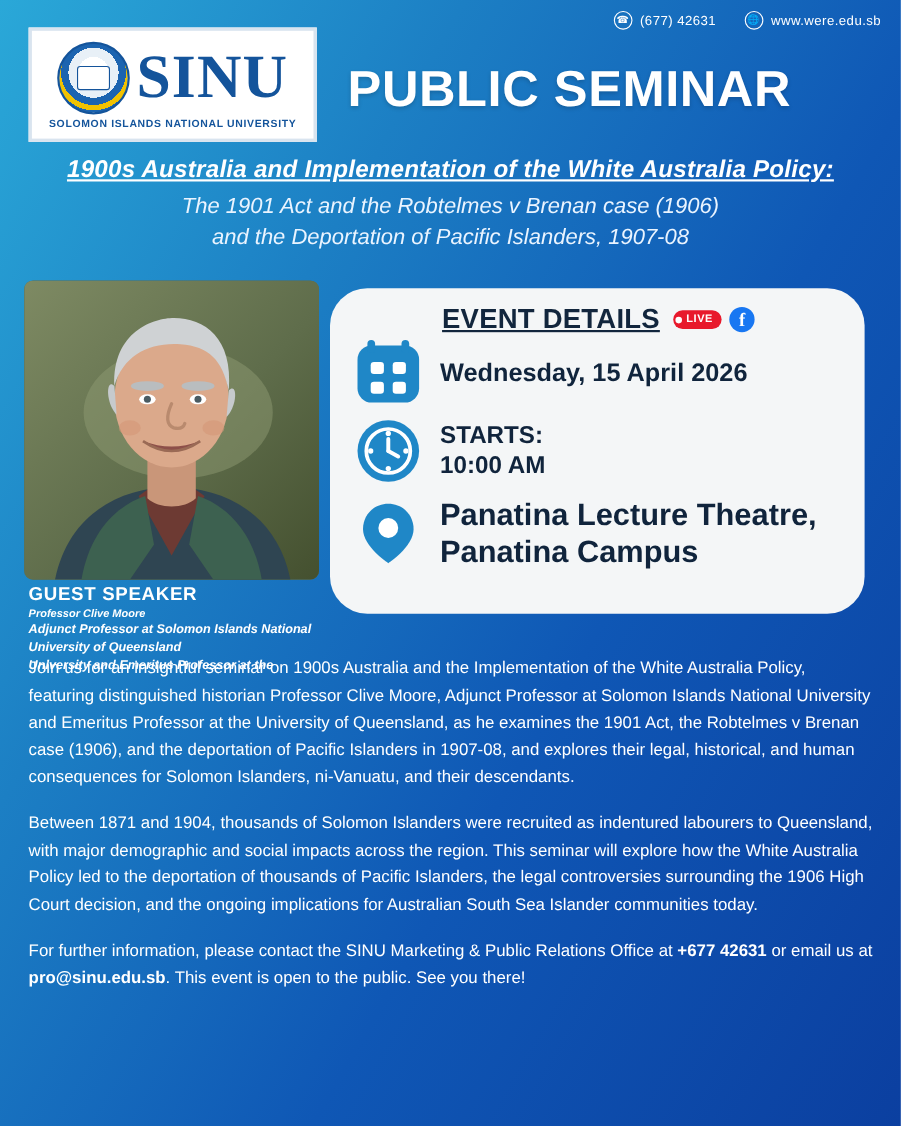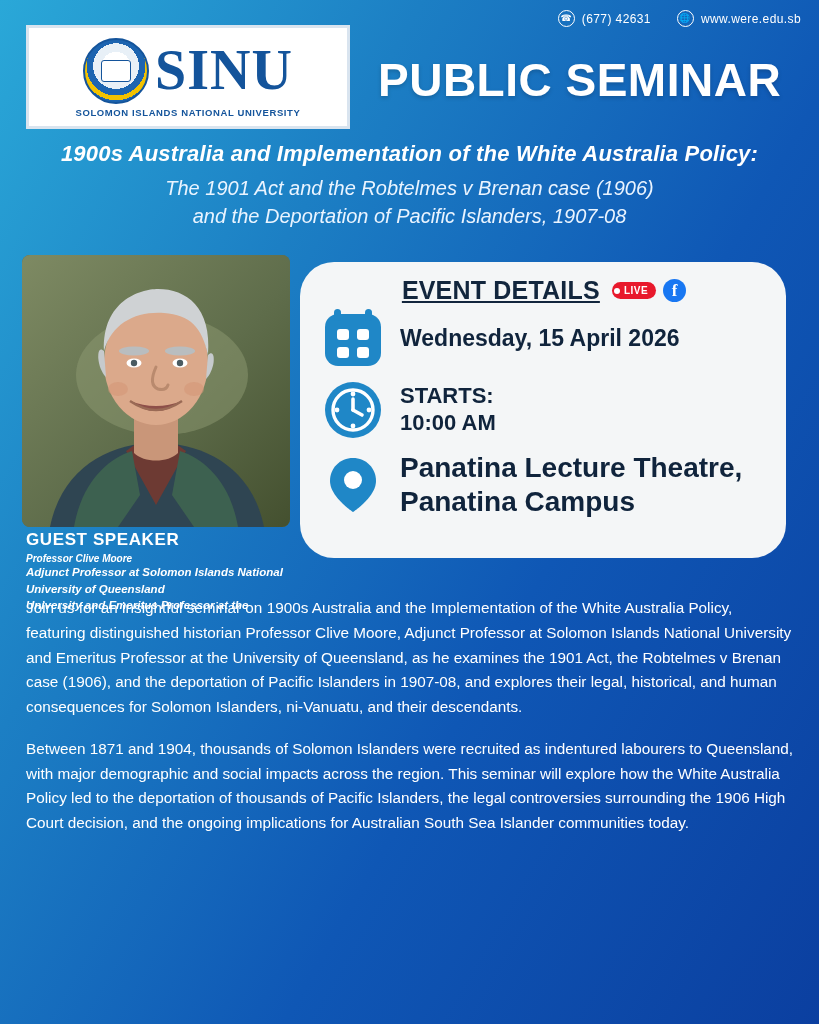--- a/index.html
+++ b/index.html
@@ -25,21 +25,21 @@
   .circ-icon {
     width: 17px; height: 17px; border-radius: 50%;
     border: 1.6px solid #ffffff;
     display: flex; align-items: center; justify-content: center;
     font-size: 9px; line-height: 1;
   }
 
   
   .header { position: absolute; top: 22px; left: 26px; right: 20px; height: 110px; display: flex; align-items: center; }
   .logo-box {
-    width: 324px; height: 104px; background: #ffffff;
+    width: 262px; height: 104px; background: #ffffff;
     border: 3px solid #d9e4ef;
     display: flex; flex-direction: column; align-items: center; justify-content: center;
     padding: 4px 6px 2px;
   }
   .logo-row { display: flex; align-items: center; gap: 6px; }
   .crest {
     width: 66px; height: 66px; border-radius: 50%;
     background: radial-gradient(circle at 50% 42%, #ffffff 0 30%, #e8f0f7 30% 48%, #1c64b0 48% 62%, #f2c200 62% 72%, #1c64b0 72% 100%);
     border: 2px solid #14549b;
     position: relative; flex: none;
@@ -63,21 +63,21 @@
     font-family: "Liberation Sans", sans-serif;
     font-weight: bold; font-size: 46px; letter-spacing: .5px;
     margin-left: 28px; margin-top: 6px;
     text-shadow: 0 2px 4px rgba(0,0,0,.18);
   }
 
   
   .titles { position: absolute; top: 140px; left: 0; right: 0; text-align: center; padding: 0 26px; }
   .t-main {
     font-size: 22px; font-weight: bold; font-style: italic;
-    letter-spacing: .2px; line-height: 1.25;
+    letter-spacing: .2px; line-height: 1.25; text-decoration: underline;
   }
   .t-sub1, .t-sub2 {
     font-size: 20px; font-style: italic; line-height: 1.32;
     color: #eaf4ff; margin-top: 7px; font-weight: normal;
   }
   .t-sub2 { margin-top: 2px; }
 
   
   .photo {
     position: absolute; left: 22px; top: 255px;
@@ -275,15 +275,19 @@
       <div class="det-text">
         <div>Panatina Lecture Theatre,</div>
         <div>Panatina Campus</div>
       </div>
     </div>
   </div>
 
   <div class="body-copy">
     <p>Join us for an insightful seminar on 1900s Australia and the Implementation of the White Australia Policy, featuring distinguished historian Professor Clive Moore, Adjunct Professor at Solomon Islands National University and Emeritus Professor at the University of Queensland, as he examines the 1901 Act, the Robtelmes v Brenan case (1906), and the deportation of Pacific Islanders in 1907-08, and explores their legal, historical, and human consequences for Solomon Islanders, ni-Vanuatu, and their descendants.</p>
     <p>Between 1871 and 1904, thousands of Solomon Islanders were recruited as indentured labourers to Queensland, with major demographic and social impacts across the region. This seminar will explore how the White Australia Policy led to the deportation of thousands of Pacific Islanders, the legal controversies surrounding the 1906 High Court decision, and the ongoing implications for Australian South Sea Islander communities today.</p>
+    <p>
+      <span>For further information, please contact the SINU Marketing &amp; Public Relations Office at </span><span class="bold">+677 42631</span>
+      <span>or email us at </span><span class="bold">pro@sinu.edu.sb</span><span>. This event is open to the public. See you there!</span>
+    </p>
   </div>
 
 </div>
 
 </body></html>

